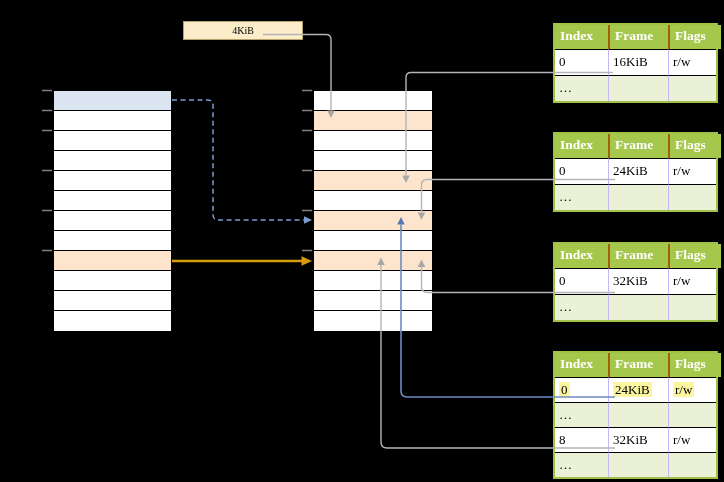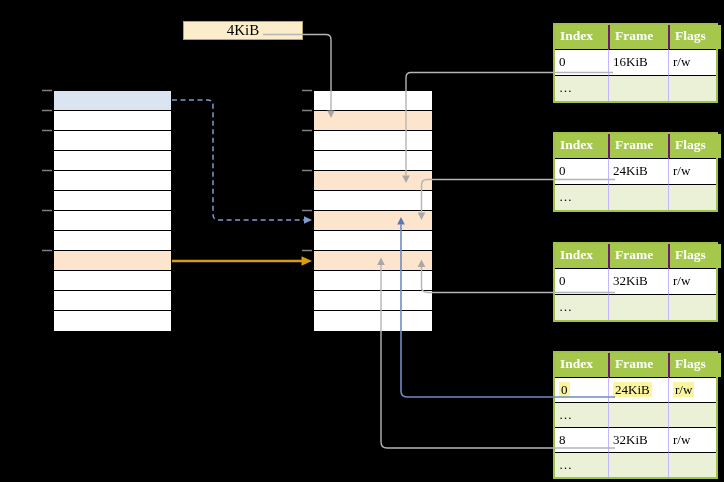--- a/index.html
+++ b/index.html
@@ -10,29 +10,29 @@
   
   .mcol{position:absolute;border:1px solid #000;background:#fff;box-sizing:border-box;}
   .mrow{height:20px;border-bottom:1px solid #000;box-sizing:border-box;background:#fff;}
   .mrow:last-child{border-bottom:none;}
   #left-col{left:53px;top:90px;width:119px;height:242px;}
   #mid-col{left:313px;top:90px;width:120px;height:242px;}
   
   #size-box{
     position:absolute;left:183px;top:21px;width:120px;height:19px;box-sizing:border-box;
     background:var(--c-cream_fill);border:1px solid var(--c-cream_border);
-    text-align:center;font-size:15px;line-height:17px;color:#000;
+    text-align:center;font-size:10px;line-height:17px;color:#000;
   }
   
   .ftable{position:absolute;left:553px;width:165px;box-sizing:border-box;
     border:2px solid var(--c-green_border);background:#fff;}
   .thead,.trow{display:grid;grid-template-columns:53px 60px 1fr;}
   .th{background:var(--c-green_header);color:#fff;font-weight:bold;font-size:13.5px;
     height:24px;box-sizing:border-box;padding:3px 15px 0 5px;}
-  .th + .th{border-left:2px solid #701a75;}
+  .th + .th{border-left:2px solid #a16207;}
   .td{height:26px;box-sizing:border-box;border-top:1px solid #000;font-size:13px;
     padding:4px 0 0 4px;background:#fff;color:#000;}
   .td + .td{border-left:1px solid #c4b5fd;}
   .trow.alt .td{background:var(--c-green_light);}
   .t4 .td{height:25px;}
   .hl{background:var(--c-yellow_highlight);padding:0 2px;}
   
   #overlay{position:absolute;left:0;top:0;pointer-events:none;}
 </style>
 </head>

